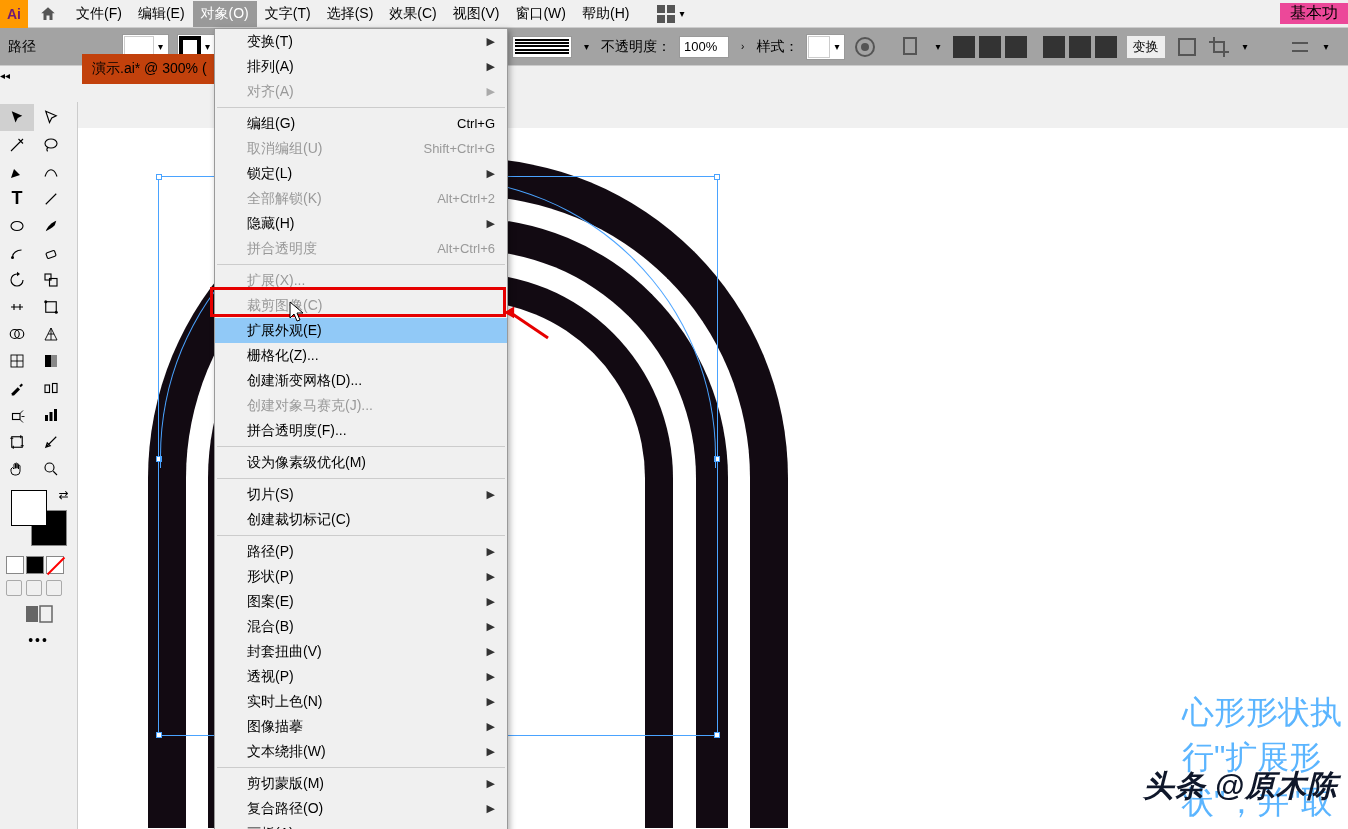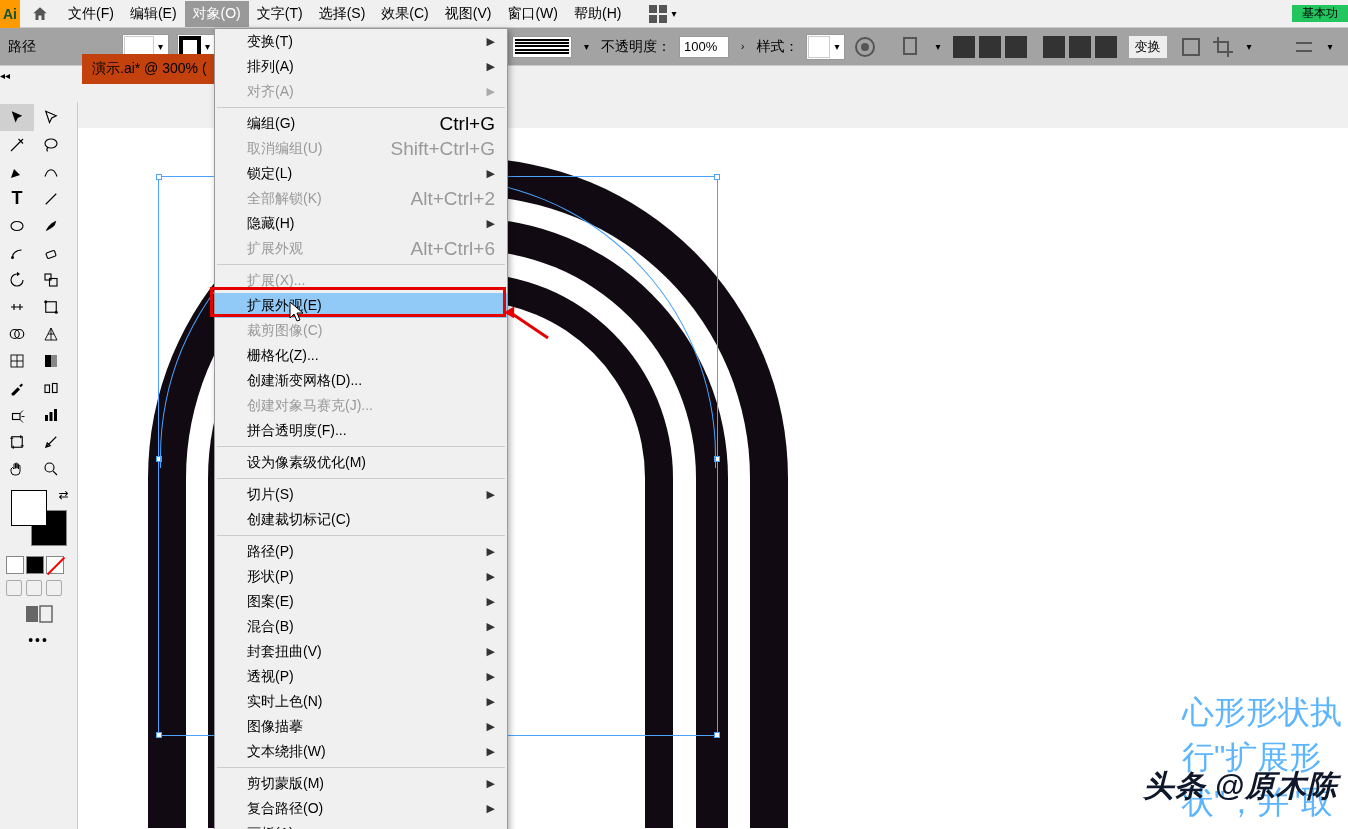--- a/index.html
+++ b/index.html
@@ -1,40 +1,40 @@
 <!DOCTYPE html>
 <html><head>
 <meta charset="utf-8">
 <style>
   * { margin: 0; padding: 0; box-sizing: border-box; font-family: "Microsoft YaHei", sans-serif; }
   body { background: #f0f0f0; width: 1348px; height: 829px; overflow: hidden; position: relative; }
 
   
   .menubar { height: 28px; background: #f0f0f0; border-bottom: 1px solid #ccc; display: flex; align-items: center; }
-  .logo { width: 20px; height: 28px; background: #FF9A00; display: flex; align-items: center; justify-content: center; color: #14532d; font-weight: bold; font-size: 14px; }
+  .logo { width: 28px; height: 28px; background: #FF9A00; display: flex; align-items: center; justify-content: center; color: #701a75; font-weight: bold; font-size: 14px; }
   .home-icon { width: 40px; display: flex; align-items: center; justify-content: center; }
   .menu-items { display: flex; align-items: flex-end; }
   .menu-item { padding: 4px 8px; font-size: 14px; cursor: pointer; }
   .menu-item.active { background: #999; color: #fff; }
   .menubar-right { margin-left: auto; display: flex; align-items: center; gap: 10px; }
-  .essentials { background: #22c55e; padding: 0 10px; font-size: 12px; margin-left: 20px; }
+  .essentials { background: #ec4899; padding: 0 10px; font-size: 16px; margin-left: 20px; }
 
   
   .optionsbar { height: 38px; background: #a3a3a3; border-bottom: 1px solid #ccc; display: flex; align-items: center; padding: 0 8px; gap: 8px; }
   .opt-label { font-size: 14px; }
   .swatch-box { display: inline-flex; align-items: center; border: 1px solid #999; background: #fff; padding: 1px; }
   .swatch { width: 30px; height: 22px; border: 1px solid #ccc; }
   .dropdown-arrow { font-size: 10px; padding: 0 4px; }
   .opacity-input { width: 50px; height: 22px; border: 1px solid #999; font-size: 13px; text-align: left; padding-left: 4px; }
   .opt-icon { width: 24px; height: 24px; display: flex; align-items: center; justify-content: center; }
   .stroke-preview { width: 60px; height: 22px; background: #fff; border: 1px solid #999; display: flex; flex-direction: column; justify-content: space-around; padding: 2px 2px; }
   .stroke-preview div { height: 2px; background: #000; }
   .align-group { display: flex; gap: 4px; }
   .align-btn { width: 22px; height: 22px; background: #333; }
-  .text-btn { font-size: 13px; border: 4px solid #a3a3a3; padding: 2px 6px; background: #eee; }
+  .text-btn { font-size: 13px; border: 2px solid #a3a3a3; padding: 2px 6px; background: #eee; }
 
   
   .grip { position: absolute; left: 0; top: 70px; width: 12px; height: 12px; font-size: 10px; }
 
   
   .doc-tab { position: absolute; left: 82px; top: 54px; height: 30px; display: flex; align-items: center; padding: 0 10px; font-size: 14px; background: #c2410c; }
 
   
   .toolpanel { position: absolute; left: 0; top: 102px; width: 78px; bottom: 0; background: #f0f0f0; border-right: 1px solid #ccc; padding-top: 2px; }
   .tool-row { display: flex; }
@@ -74,21 +74,21 @@
   .handle { position: absolute; width: 6px; height: 6px; background: #fff; border: 1px solid #4aa3ff; }
 
   
   .dropdown { position: absolute; left: 214px; top: 28px; width: 294px; background: #f0f0f0; border: 1px solid #999; box-shadow: 2px 2px 6px rgba(0,0,0,0.3); z-index: 100; }
   .dd-item { display: flex; align-items: center; justify-content: space-between; padding: 3px 12px 3px 32px; font-size: 14px; height: 25px; position: relative; }
   .dd-item.disabled { color: #999; }
   .dd-item.highlighted { background: #91c9f7; }
   .dd-item .arrow { font-size: 11px; color: #333; }
   .dd-item.disabled .arrow { color: #aaa; }
   .dd-sep { height: 1px; background: #ccc; margin: 3px 2px; }
-  .dd-shortcut { font-size: 19px; }
+  .dd-shortcut { font-size: 13px; }
   .red-box { position: absolute; border: 3px solid #e60000; left: 210px; top: 287px; width: 296px; height: 30px; z-index: 101; pointer-events: none; }
   .red-arrow { position: absolute; left: 503px; top: 303px; z-index: 101; pointer-events: none; }
 
   
   .cursor { position: absolute; left: 288px; top: 300px; z-index: 102; pointer-events: none; }
 
   
   .annotation { position: absolute; right: 6px; top: 562px; font-size: 32px; color: #5bb5ff; line-height: 1.4; text-align: left; }
   .watermark { position: absolute; right: 10px; bottom: 22px; font-size: 30px; font-weight: bold; color: #0f172a; font-style: italic; letter-spacing: 1px; }
 
@@ -478,32 +478,32 @@
     </div>
     <div class="dd-item disabled">
       <span>全部解锁(K)</span>
       <span class="dd-shortcut">Alt+Ctrl+2</span>
     </div>
     <div class="dd-item">
       <span>隐藏(H)</span>
       <span class="arrow">▶</span>
     </div>
     <div class="dd-item disabled">
-      <span>扩展外观</span>
+      <span>拼合透明度</span>
       <span class="dd-shortcut">Alt+Ctrl+6</span>
     </div>
     <div class="dd-sep"></div>
     <div class="dd-item disabled">
       <span>扩展(X)...</span>
+    </div>
+    <div class="dd-item disabled">
+      <span>裁剪图像(C)</span>
     </div>
     <div class="dd-item highlighted">
       <span>扩展外观(E)</span>
-    </div>
-    <div class="dd-item disabled">
-      <span>裁剪图像(C)</span>
     </div>
     <div class="dd-item">
       <span>栅格化(Z)...</span>
     </div>
     <div class="dd-item">
       <span>创建渐变网格(D)...</span>
     </div>
     <div class="dd-item disabled">
       <span>创建对象马赛克(J)...</span>
     </div>

